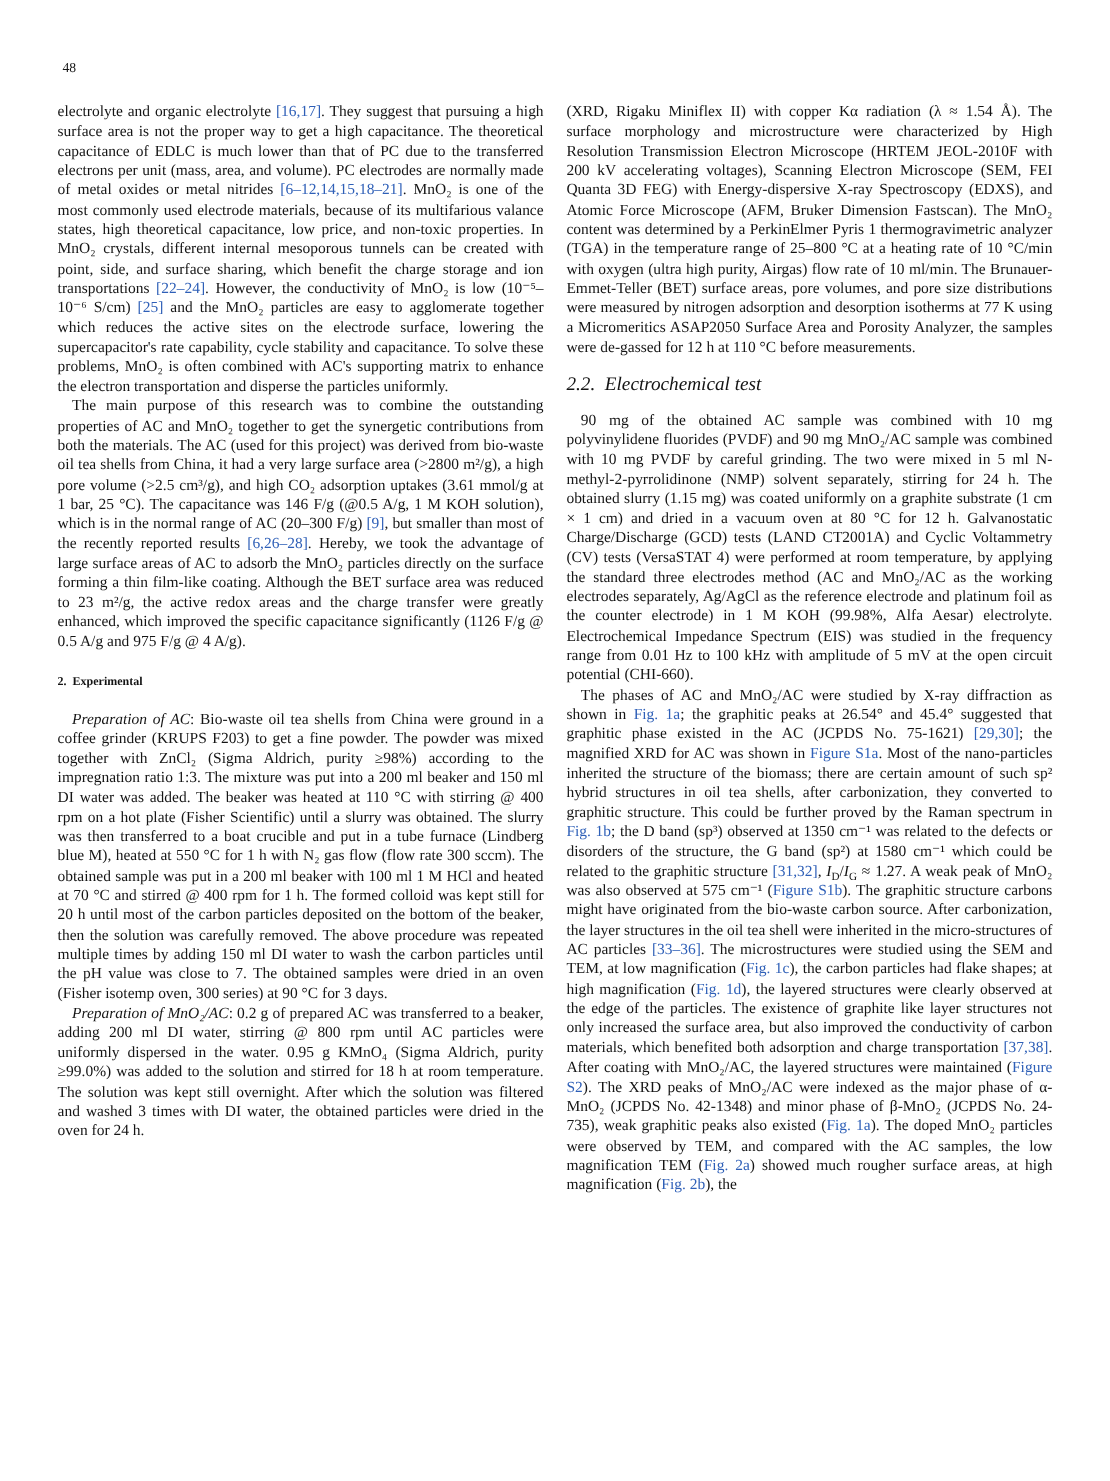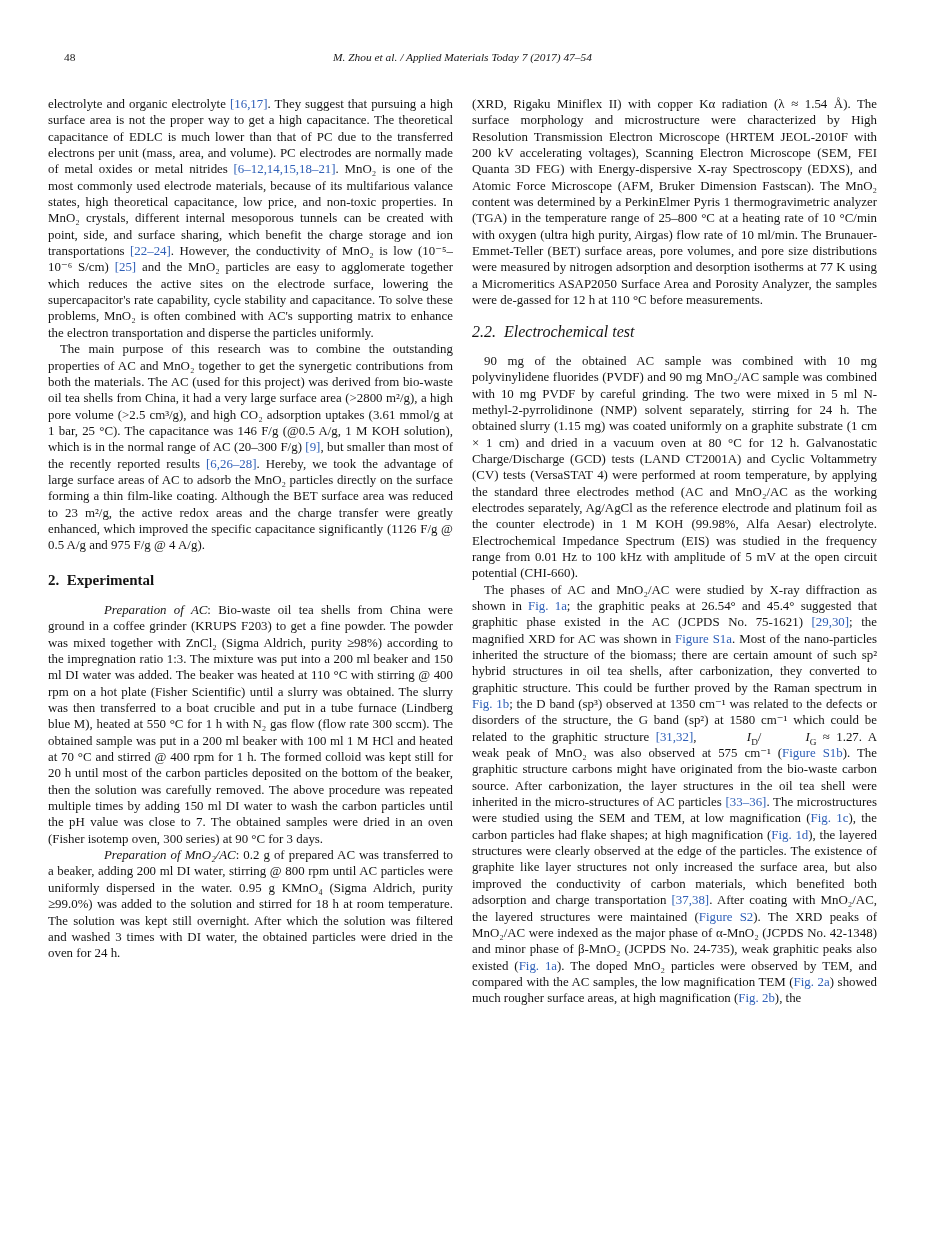--- a/index.html
+++ b/index.html
@@ -17,67 +17,66 @@
   }
 
   .pagehead {
     position: absolute;
     top: 51px;
     left: 48px;
     right: 48px;
     height: 15px;
     font-size: 11.4px;
   }
-  .pnum { position: absolute; left: 16px; top: 0; font-style: normal; }
+  .pnum { position: absolute; left: 4px; top: 0; font-style: normal; }
   .runtitle { display: block; text-align: center; font-style: italic; }
 
   .cols {
     position: absolute;
-    top: 96px;
+    top: 85px;
     left: 48px;
     right: 48px;
     display: flex;
     gap: 19px;
   }
   .col {
     width: 405px;
     font-size: 12.9px;
     line-height: 16.35px;
     text-align: justify;
     hyphens: auto;
     -webkit-hyphens: auto;
   }
   .col p { margin: 0; text-indent: 12px; }
   .col p.noindent { text-indent: 0; }
   .col h2 {
-    font-size: 15px;
+    font-size: 10px;
     font-weight: bold;
     font-style: normal;
     margin: 18px 0 14px 0;
     text-align: left;
   }
   .col h3 {
     font-size: 16px;
     font-weight: normal;
     font-style: italic;
     margin: 16px 0 12px 0;
     text-align: left;
   }
   .cite { color: var(--link, #2E5FB7); cursor: pointer; }
-  .col em { font-style: italic; margin-left: 44px; }
+  .col em { font-style: italic; }
   .col sub, .col sup { font-size: 0.72em; line-height: 0; }
 </style>
 </head>
 <body>
 
 <div class="page">
 
   <header class="pagehead">
     <span class="pnum">48</span>
-    <span class="runtitle">M. Zhou et al. / Applied Materials Today 7 (2017) 47–54</span>
   </header>
 
   <main class="cols">
     <div class="col">
         <p class="noindent">electrolyte and organic electrolyte <span class="cite">[16,17]</span>. They suggest that pursuing a high surface area is not the proper way to get a high capacitance. The theoretical capacitance of EDLC is much lower than that of PC due to the transferred electrons per unit (mass, area, and volume). PC electrodes are normally made of metal oxides or metal nitrides <span class="cite">[6–12,14,15,18–21]</span>. MnO₂ is one of the most commonly used electrode materials, because of its multifarious valance states, high theoretical capacitance, low price, and non-toxic properties. In MnO₂ crystals, different internal mesoporous tunnels can be created with point, side, and surface sharing, which benefit the charge storage and ion transportations <span class="cite">[22–24]</span>. However, the conductivity of MnO₂ is low (10⁻⁵–10⁻⁶ S/cm) <span class="cite">[25]</span> and the MnO₂ particles are easy to agglomerate together which reduces the active sites on the electrode surface, lowering the supercapacitor's rate capability, cycle stability and capacitance. To solve these problems, MnO₂ is often combined with AC's supporting matrix to enhance the electron transportation and disperse the particles uniformly.</p>
         <p>The main purpose of this research was to combine the outstanding properties of AC and MnO₂ together to get the synergetic contributions from both the materials. The AC (used for this project) was derived from bio-waste oil tea shells from China, it had a very large surface area (&gt;2800 m²/g), a high pore volume (&gt;2.5 cm³/g), and high CO₂ adsorption uptakes (3.61 mmol/g at 1 bar, 25 °C). The capacitance was 146 F/g (@0.5 A/g, 1 M KOH solution), which is in the normal range of AC (20–300 F/g) <span class="cite">[9]</span>, but smaller than most of the recently reported results <span class="cite">[6,26–28]</span>. Hereby, we took the advantage of large surface areas of AC to adsorb the MnO₂ particles directly on the surface forming a thin film-like coating. Although the BET surface area was reduced to 23 m²/g, the active redox areas and the charge transfer were greatly enhanced, which improved the specific capacitance significantly (1126 F/g @ 0.5 A/g and 975 F/g @ 4 A/g).</p>
         <h2>2. Experimental</h2>
         <p><em>Preparation of AC</em>: Bio-waste oil tea shells from China were ground in a coffee grinder (KRUPS F203) to get a fine powder. The powder was mixed together with ZnCl₂ (Sigma Aldrich, purity ≥98%) according to the impregnation ratio 1:3. The mixture was put into a 200 ml beaker and 150 ml DI water was added. The beaker was heated at 110 °C with stirring @ 400 rpm on a hot plate (Fisher Scientific) until a slurry was obtained. The slurry was then transferred to a boat crucible and put in a tube furnace (Lindberg blue M), heated at 550 °C for 1 h with N₂ gas flow (flow rate 300 sccm). The obtained sample was put in a 200 ml beaker with 100 ml 1 M HCl and heated at 70 °C and stirred @ 400 rpm for 1 h. The formed colloid was kept still for 20 h until most of the carbon particles deposited on the bottom of the beaker, then the solution was carefully removed. The above procedure was repeated multiple times by adding 150 ml DI water to wash the carbon particles until the pH value was close to 7. The obtained samples were dried in an oven (Fisher isotemp oven, 300 series) at 90 °C for 3 days.</p>
         <p><em>Preparation of MnO₂/AC</em>: 0.2 g of prepared AC was transferred to a beaker, adding 200 ml DI water, stirring @ 800 rpm until AC particles were uniformly dispersed in the water. 0.95 g KMnO₄ (Sigma Aldrich, purity ≥99.0%) was added to the solution and stirred for 18 h at room temperature. The solution was kept still overnight. After which the solution was filtered and washed 3 times with DI water, the obtained particles were dried in the oven for 24 h.</p>
       </div>

